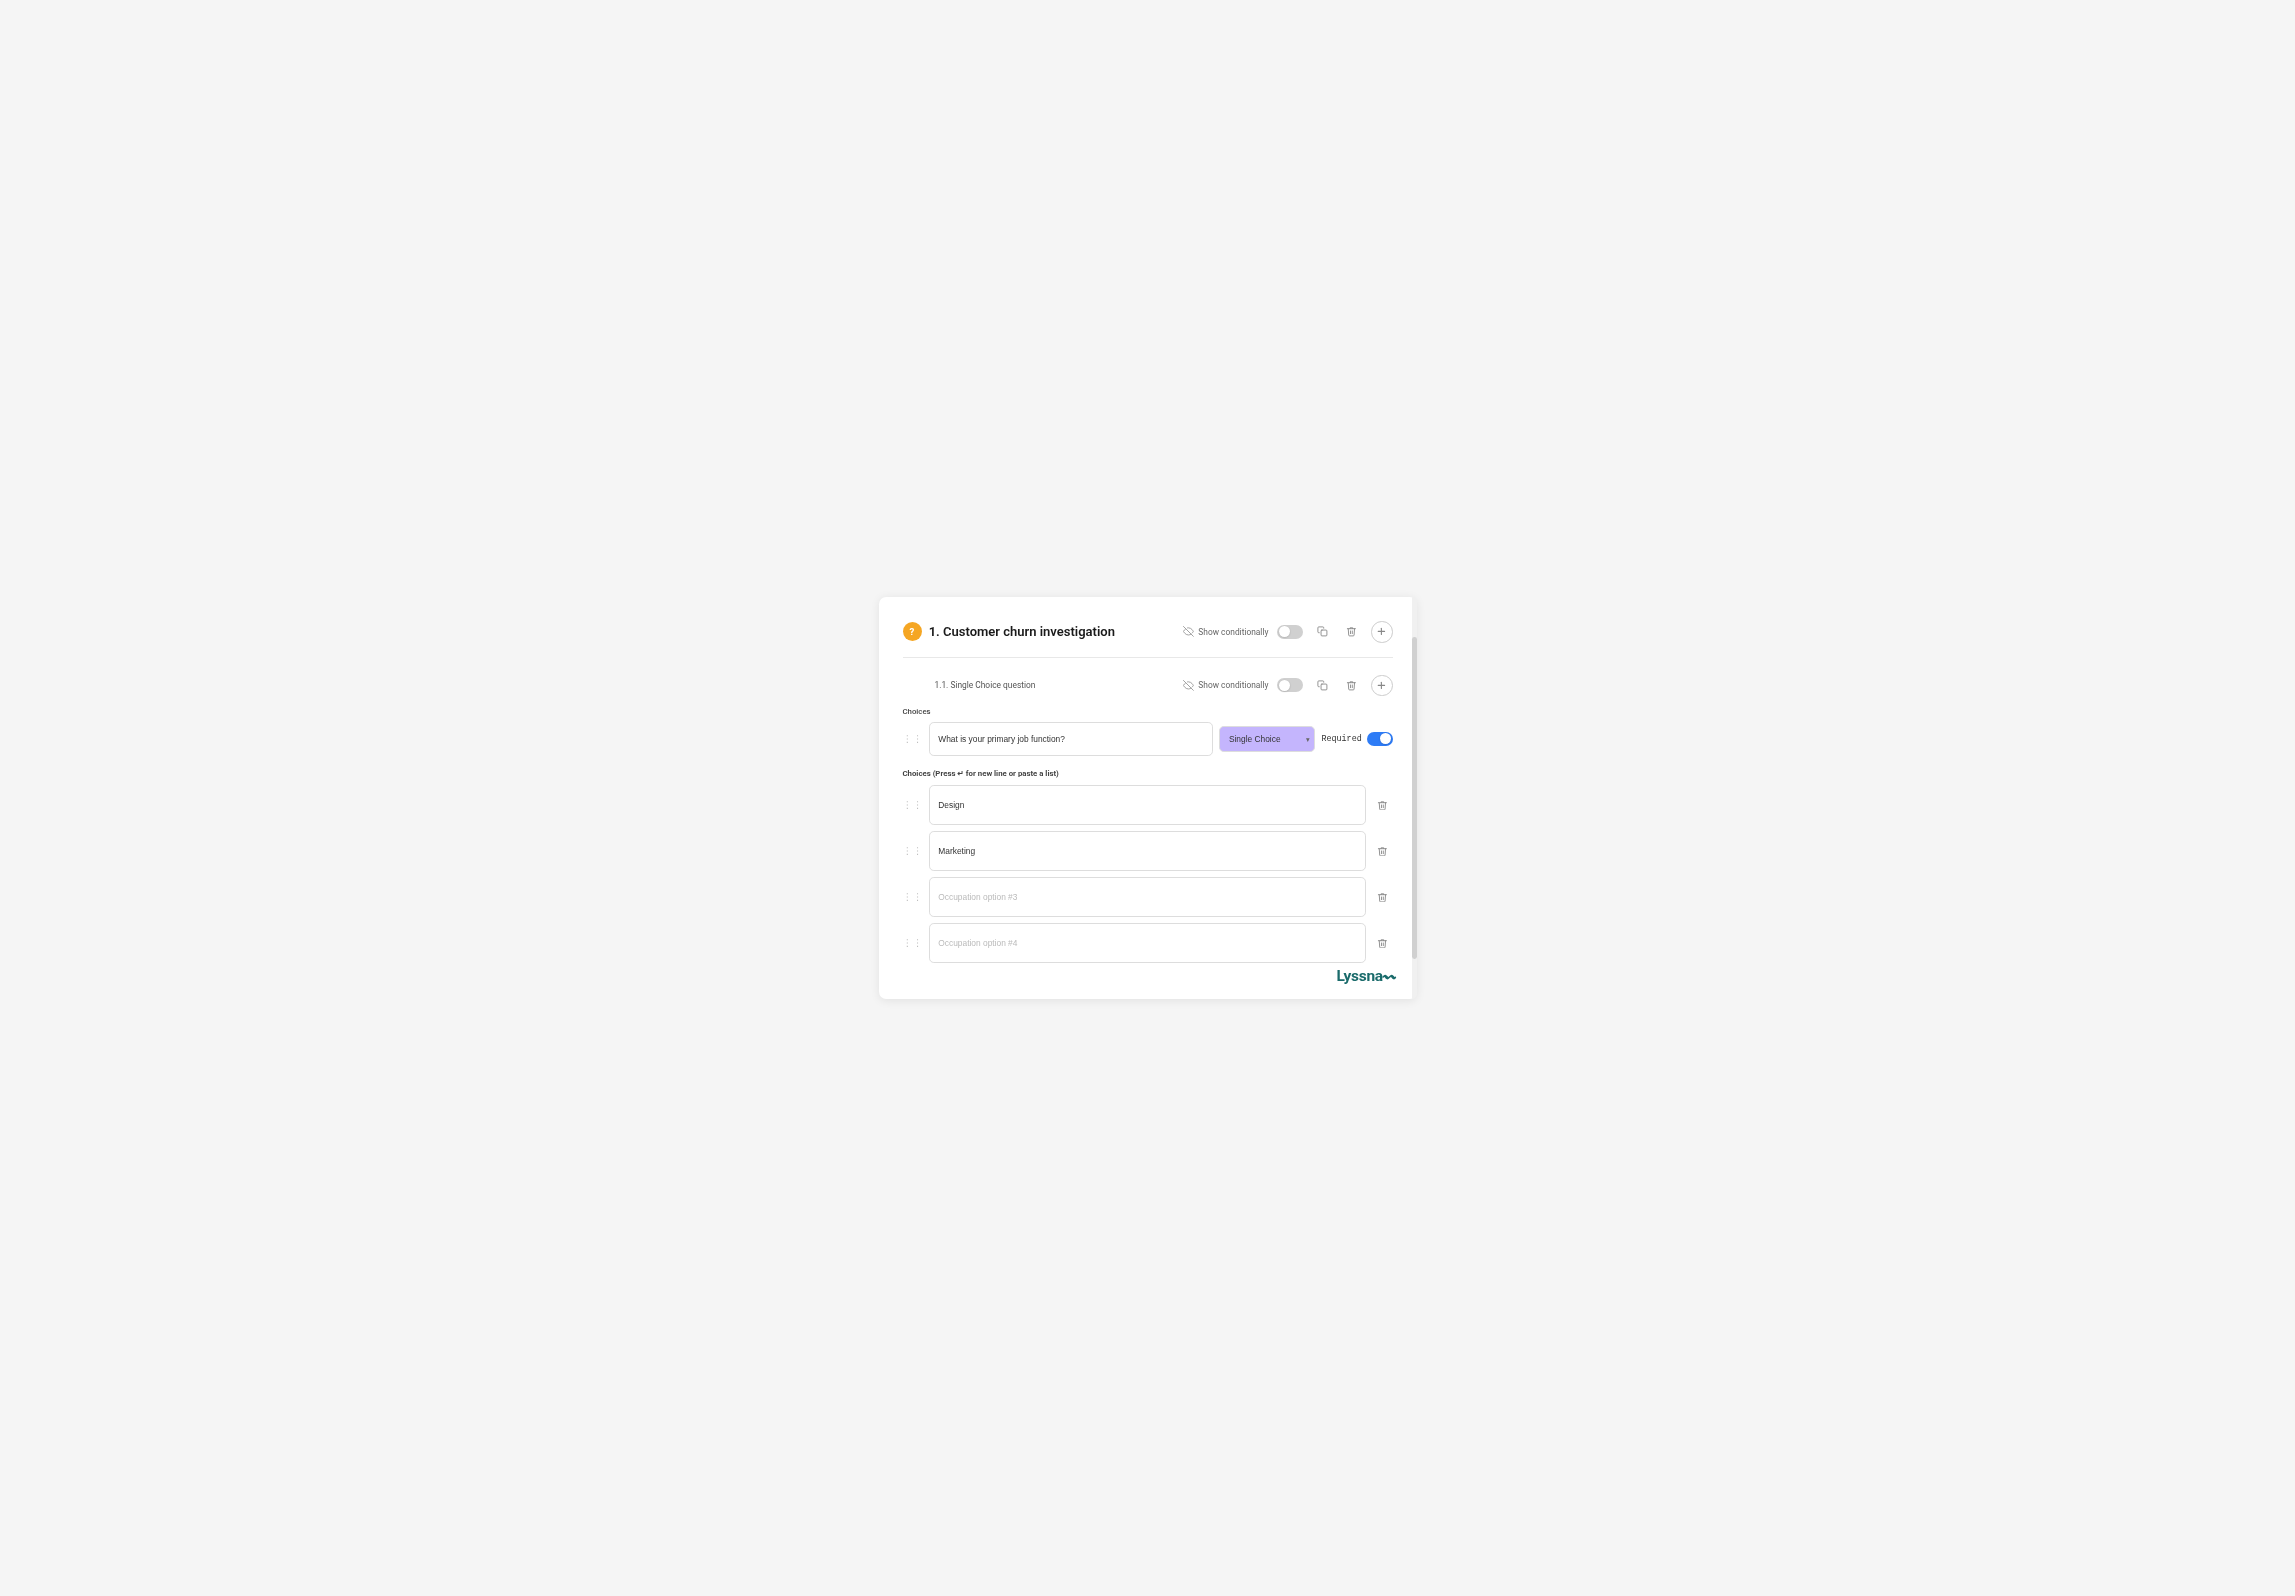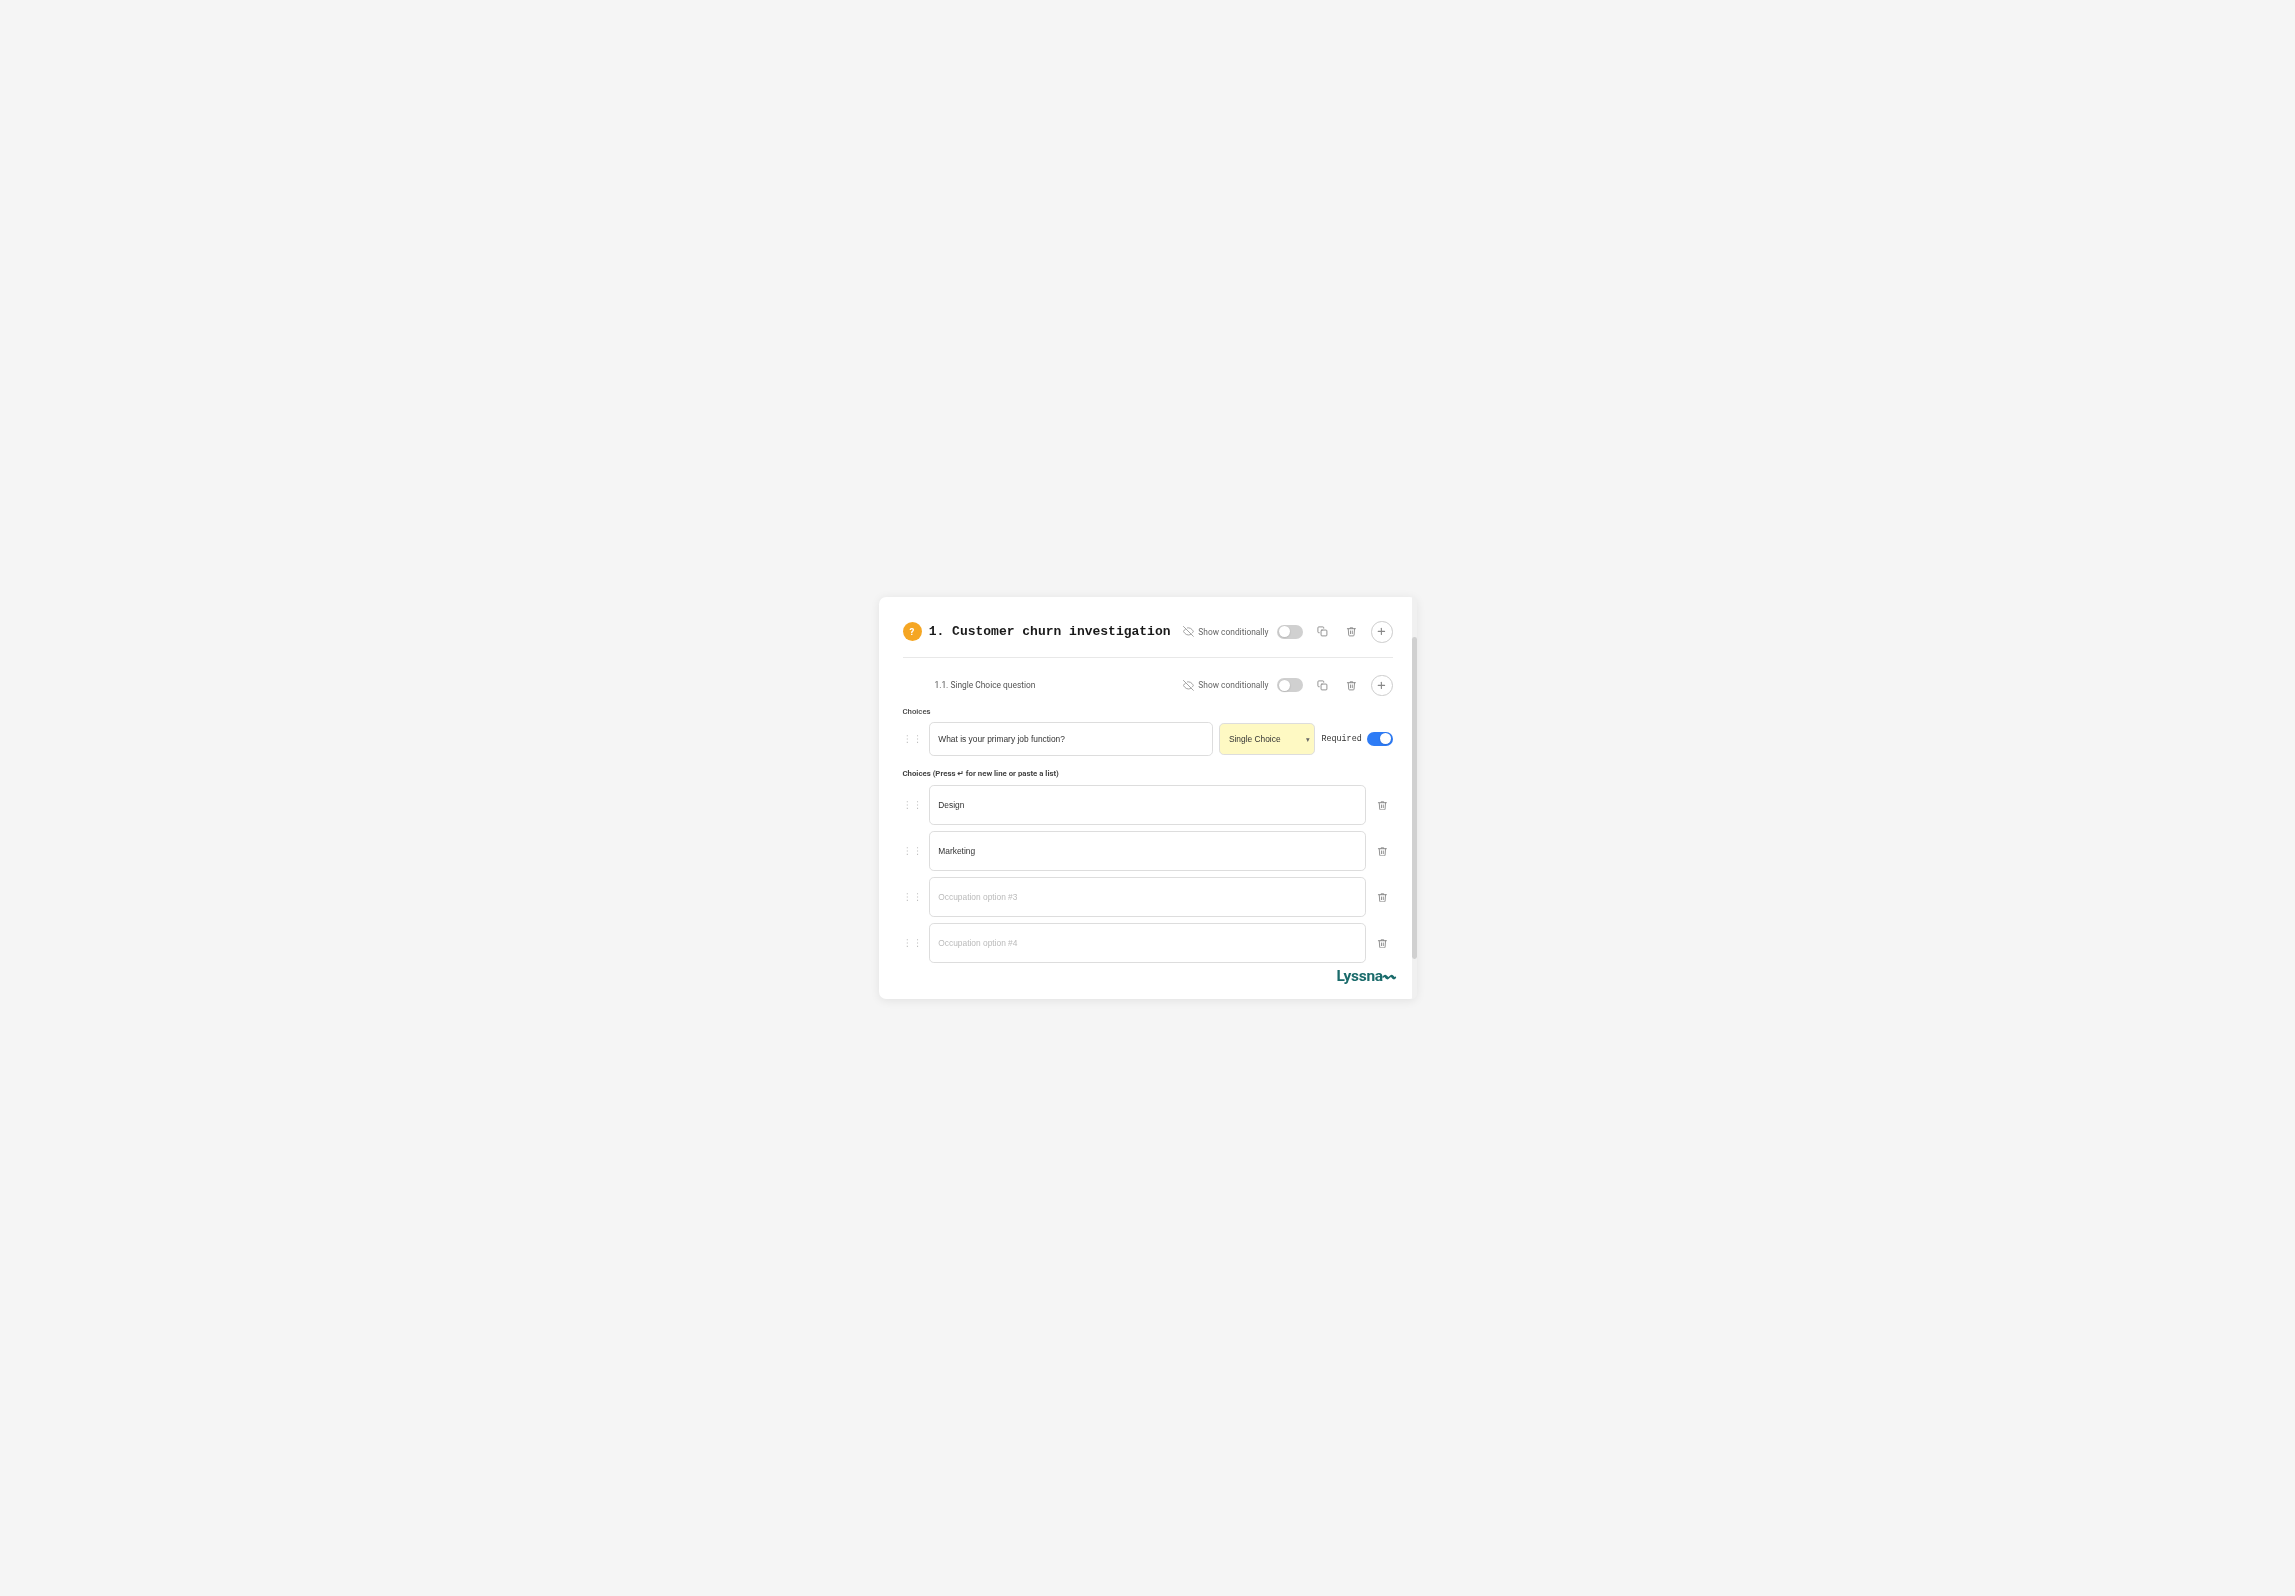--- a/index.html
+++ b/index.html
@@ -42,21 +42,20 @@
       justify-content: center;
       color: #fff;
       font-weight: bold;
       font-size: 9.6px;
       flex-shrink: 0;
     }
     .section-title {
       font-size: 13px;
       font-weight: 600;
       color: #1a1a1a;
-      font-family: Liberation Mono, monospace;
     }
     .section-controls {
       display: flex;
       align-items: center;
       gap: 9px;
     }
     .show-conditionally-label {
       display: flex;
       align-items: center;
       gap: 4.8px;
@@ -168,27 +167,27 @@
       padding: 0 8.4px;
       font-size: 8.4px;
       color: #333;
       outline: none;
     }
     .type-select-wrapper {
       position: relative;
       flex-shrink: 0;
     }
     .type-select {
-      height: 32px;
+      height: 26px;
       border: 0.6px solid #ddd;
       border-radius: 4.8px;
       padding: 0 21.5px 0 8.4px;
       font-size: 8.4px;
       color: #333;
-      background: #fef9c3;
+      background: #c4b5fd;
       appearance: none;
       cursor: pointer;
       outline: none;
       min-width: 96px;
     }
     .select-chevron {
       position: absolute;
       right: 6px;
       top: 50%;
       transform: translateY(-50%);

